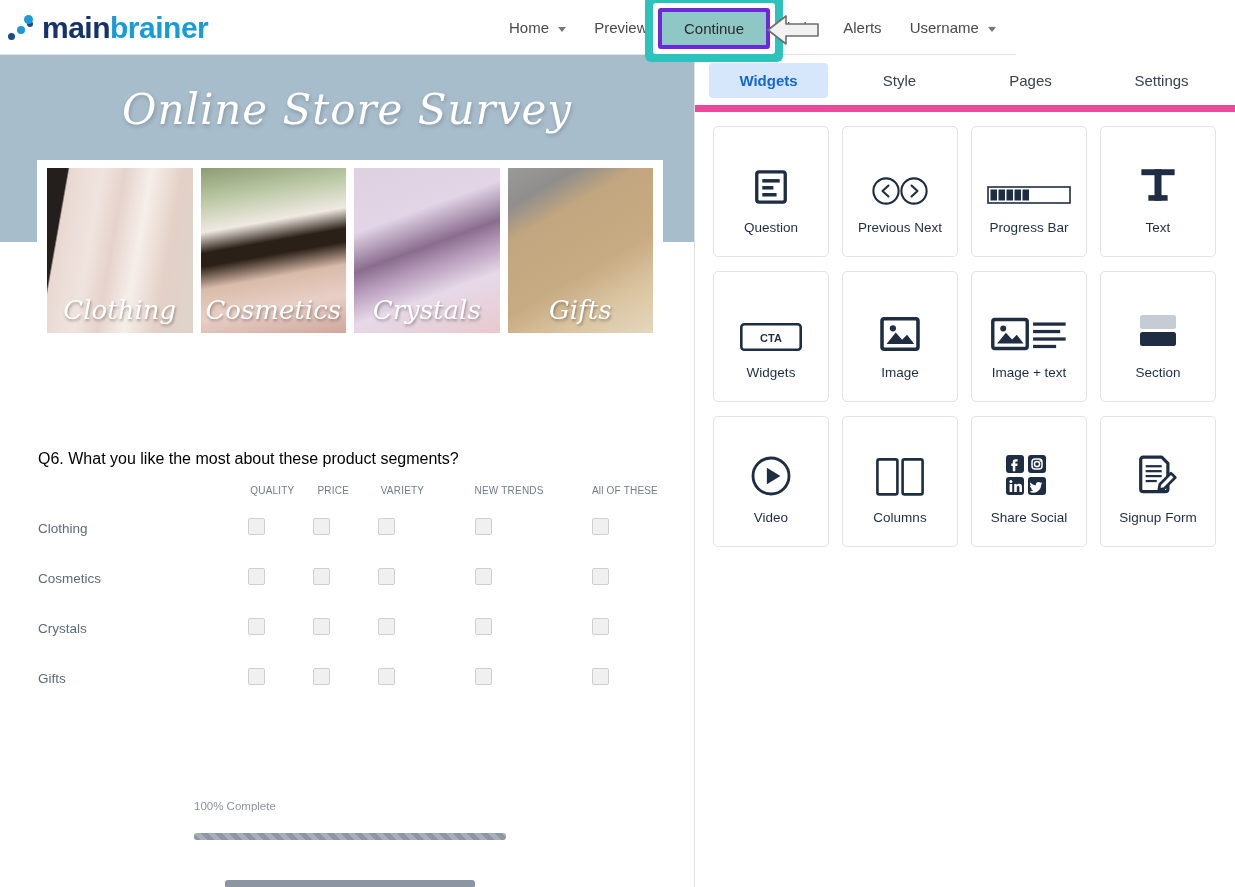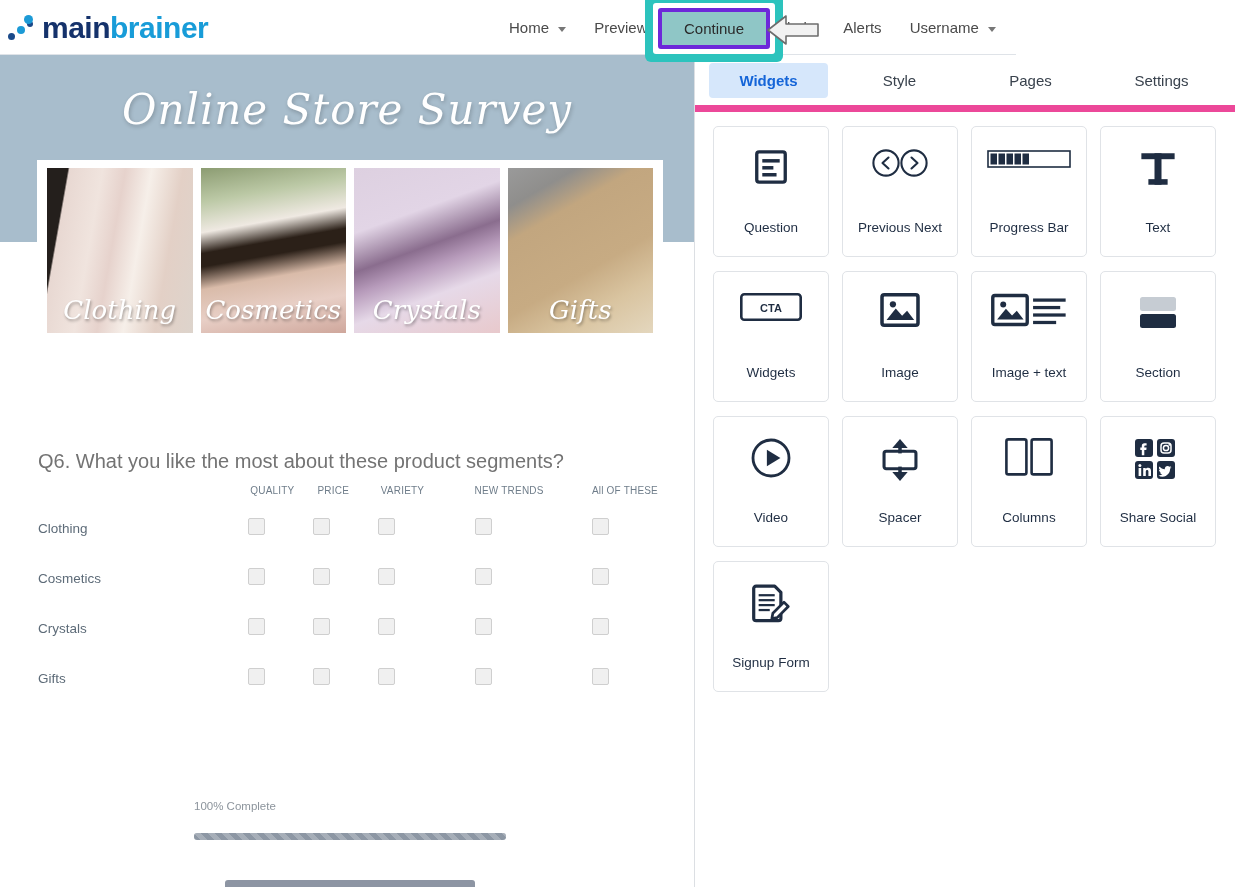--- a/index.html
+++ b/index.html
@@ -138,21 +138,21 @@
   }
   .ph-gifts {
     background:
       linear-gradient(150deg, #9a9a9a 0%, #8f8e8c 16%, #c2a67f 30%,
         #c7ab83 60%, #d9c4a0 78%, #e4d7be 100%);
   }
 
   
   .q-title {
     position: absolute; left: 38px; top: 395px;
-    font-size: 20px; color: #737373;
+    font-size: 16px; color: #000000;
   }
   .matrix { position: absolute; left: 38px; top: 430px; width: 620px; }
   .matrix table { border-collapse: collapse; width: 620px; }
   .matrix th {
     font-size: 10px; font-weight: normal; color: #6f7d8a;
     padding: 0 0 22px 0; text-align: right; letter-spacing: 0.2px;
   }
   .matrix th.rowhead { width: 180px; }
   .matrix td {
     text-align: center; padding: 0 0 30px 0;
@@ -215,21 +215,21 @@
   }
   .wcard {
     width: 116px; height: 131px;
     background: #ffffff;
     border: 1px solid #e0e3e7; border-radius: 5px;
     display: flex; flex-direction: column;
     align-items: center; justify-content: center;
     cursor: pointer;
   }
   .wicon {
-    height: 58px; display: flex; align-items: flex-start; justify-content: center;
+    height: 58px; display: flex; align-items: flex-end; justify-content: center;
     color: #ef4444;
   }
   .wlabel {
     margin-top: 14px; font-size: 13.5px; color: #1f2d42; text-align: center;
   }
   svg { display: block; }
 </style>
 </head>
 <body>
 
@@ -487,32 +487,20 @@
     <div class="wcard">
       <div class="wicon">
         <svg width="40" height="40" viewBox="0 0 34 34">
           <circle cx="17" cy="17" r="15.3" fill="none" stroke="#1f2d42" stroke-width="2.4"></circle>
           <polygon points="13.5,10 25,17 13.5,24" fill="#1f2d42"></polygon>
         </svg>
       </div>
       <div class="wlabel">Video</div>
     </div>
 
-    <div class="wcard">
-      <div class="wicon">
-        <svg width="40" height="44" viewBox="0 0 34 40">
-          <polygon points="17,1 24,9 10,9" fill="#1f2d42"></polygon>
-          <polygon points="17,39 24,31 10,31" fill="#1f2d42"></polygon>
-          <rect x="2.5" y="12" width="29" height="16" rx="2" fill="none" stroke="#1f2d42" stroke-width="2.8"></rect>
-          <rect x="15.4" y="9" width="3.2" height="5" fill="#1f2d42"></rect>
-          <rect x="15.4" y="26" width="3.2" height="5" fill="#1f2d42"></rect>
-        </svg>
-      </div>
-      <div class="wlabel">Spacer</div>
-    </div>
 
     <div class="wcard">
       <div class="wicon">
         <svg width="48" height="38" viewBox="0 0 48 38">
           <rect x="1.4" y="1.4" width="20" height="35" rx="2" fill="none" stroke="#1f2d42" stroke-width="2.6"></rect>
           <rect x="26.6" y="1.4" width="20" height="35" rx="2" fill="none" stroke="#1f2d42" stroke-width="2.6"></rect>
         </svg>
       </div>
       <div class="wlabel">Columns</div>
     </div>

